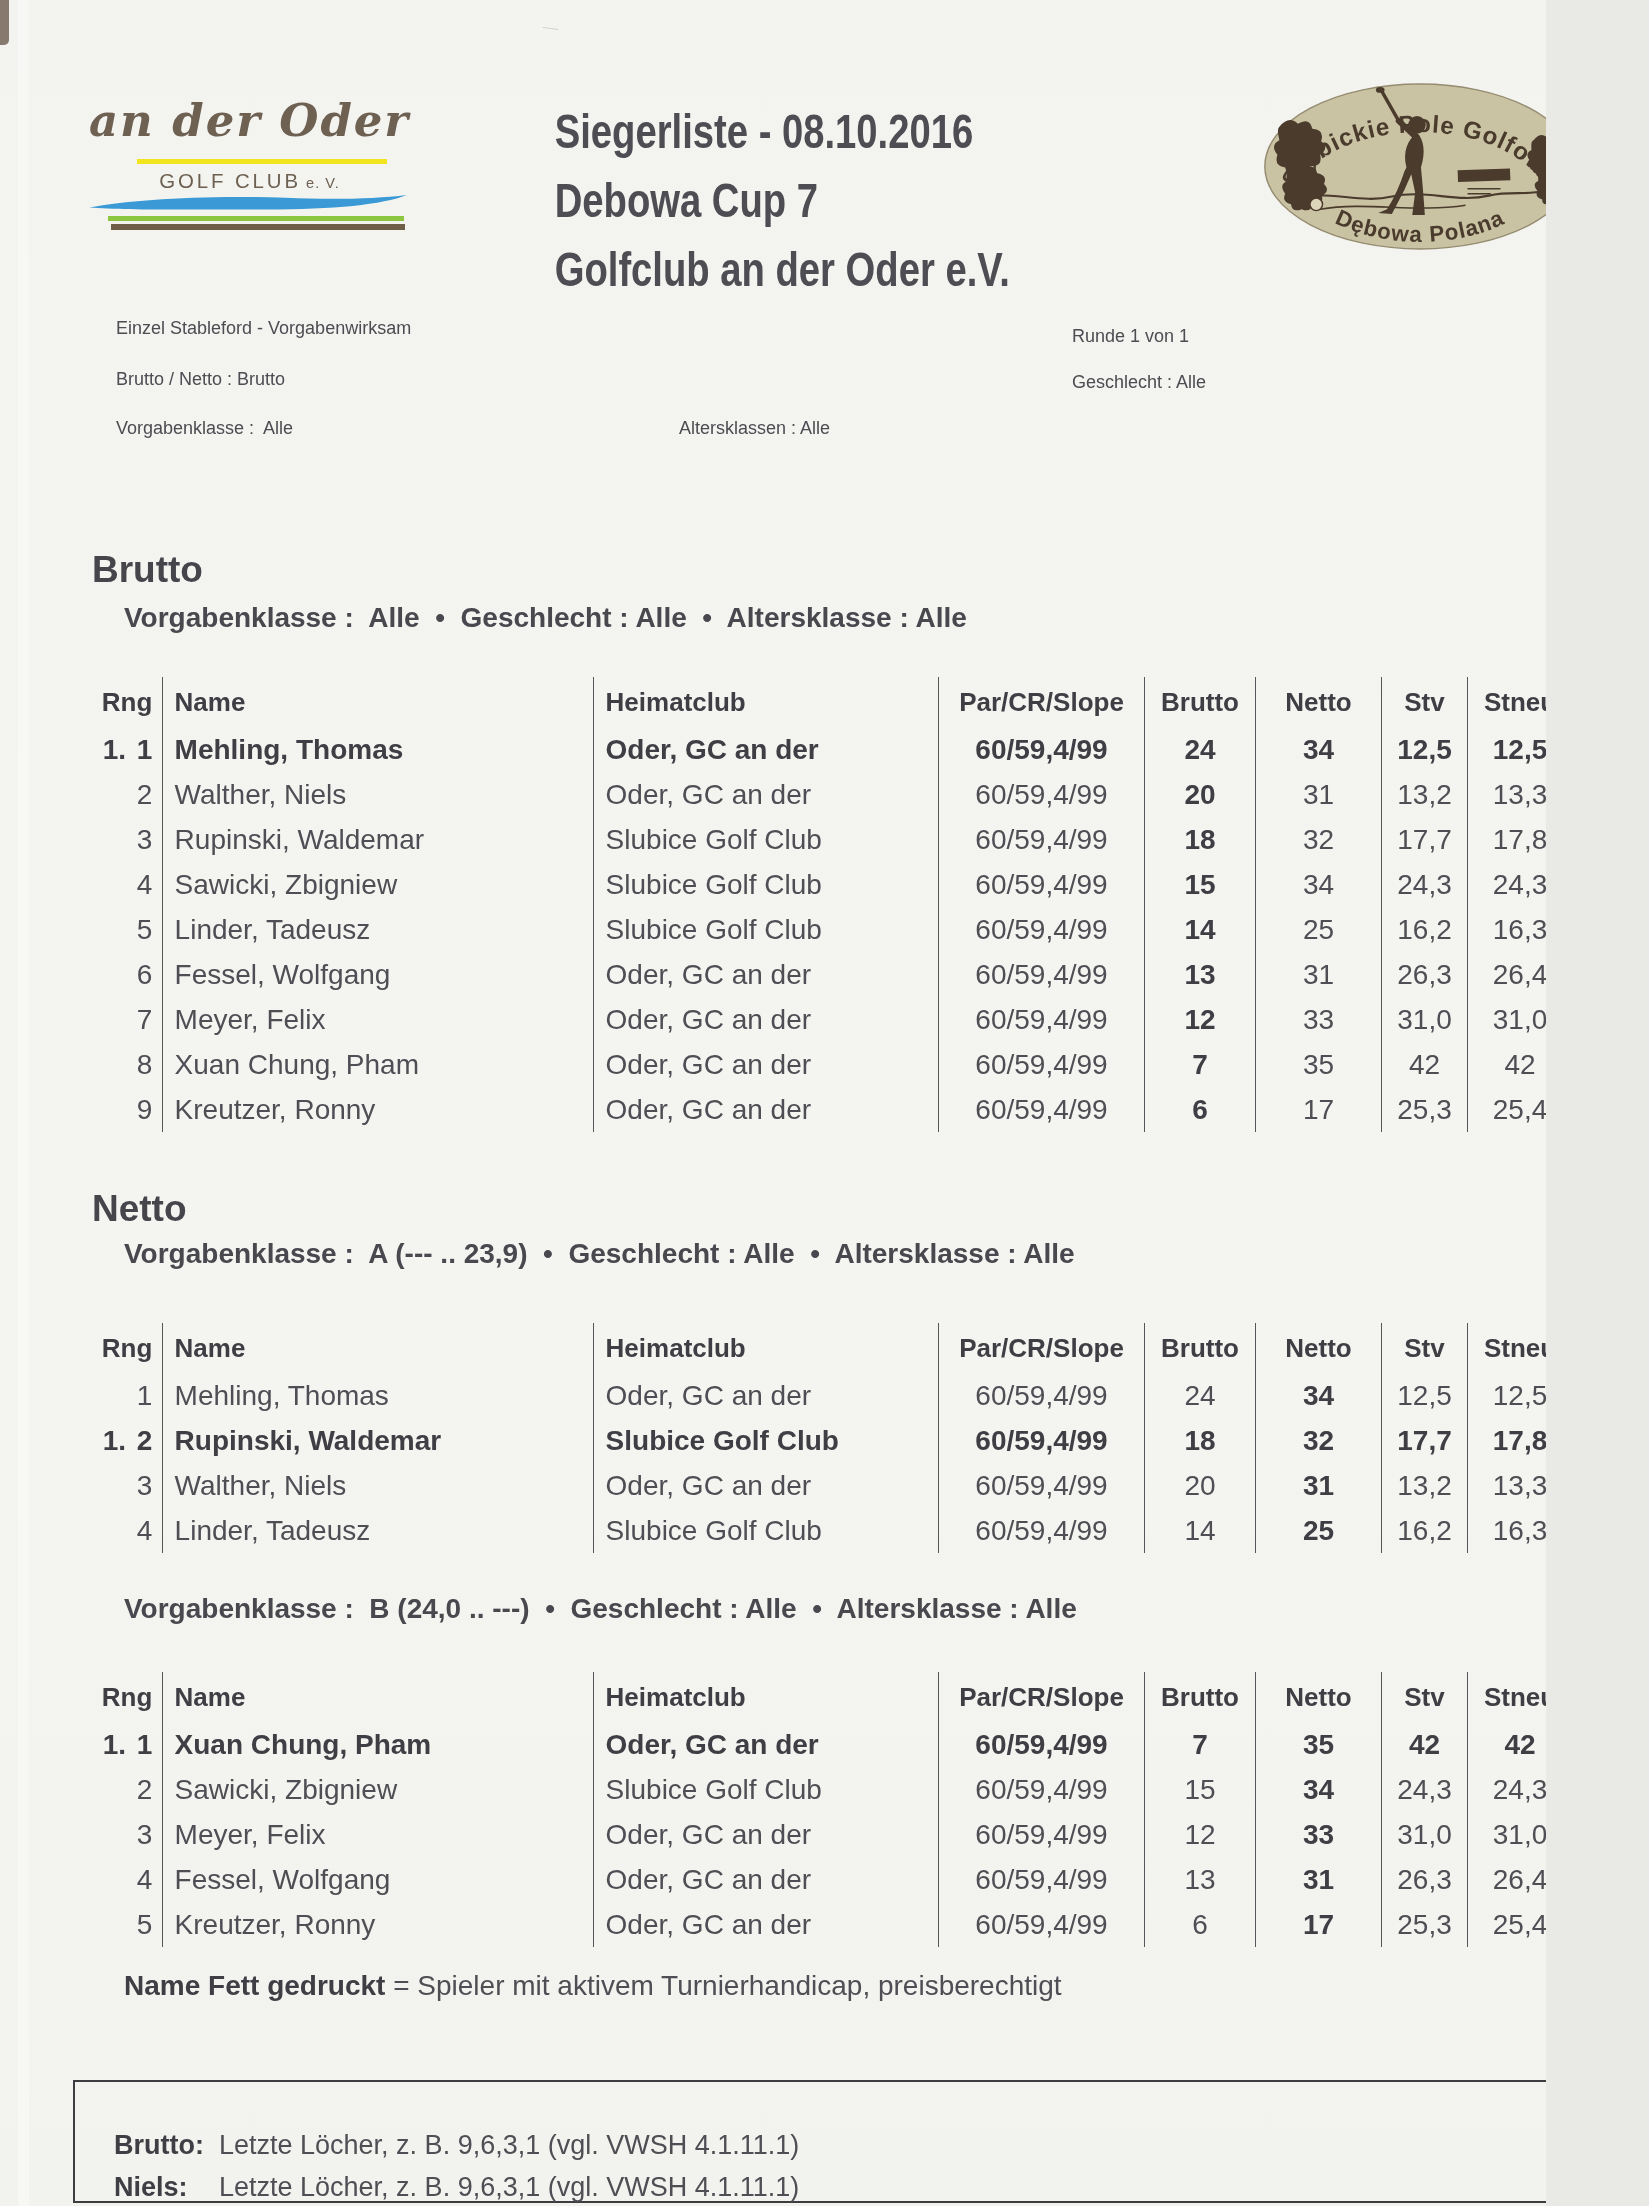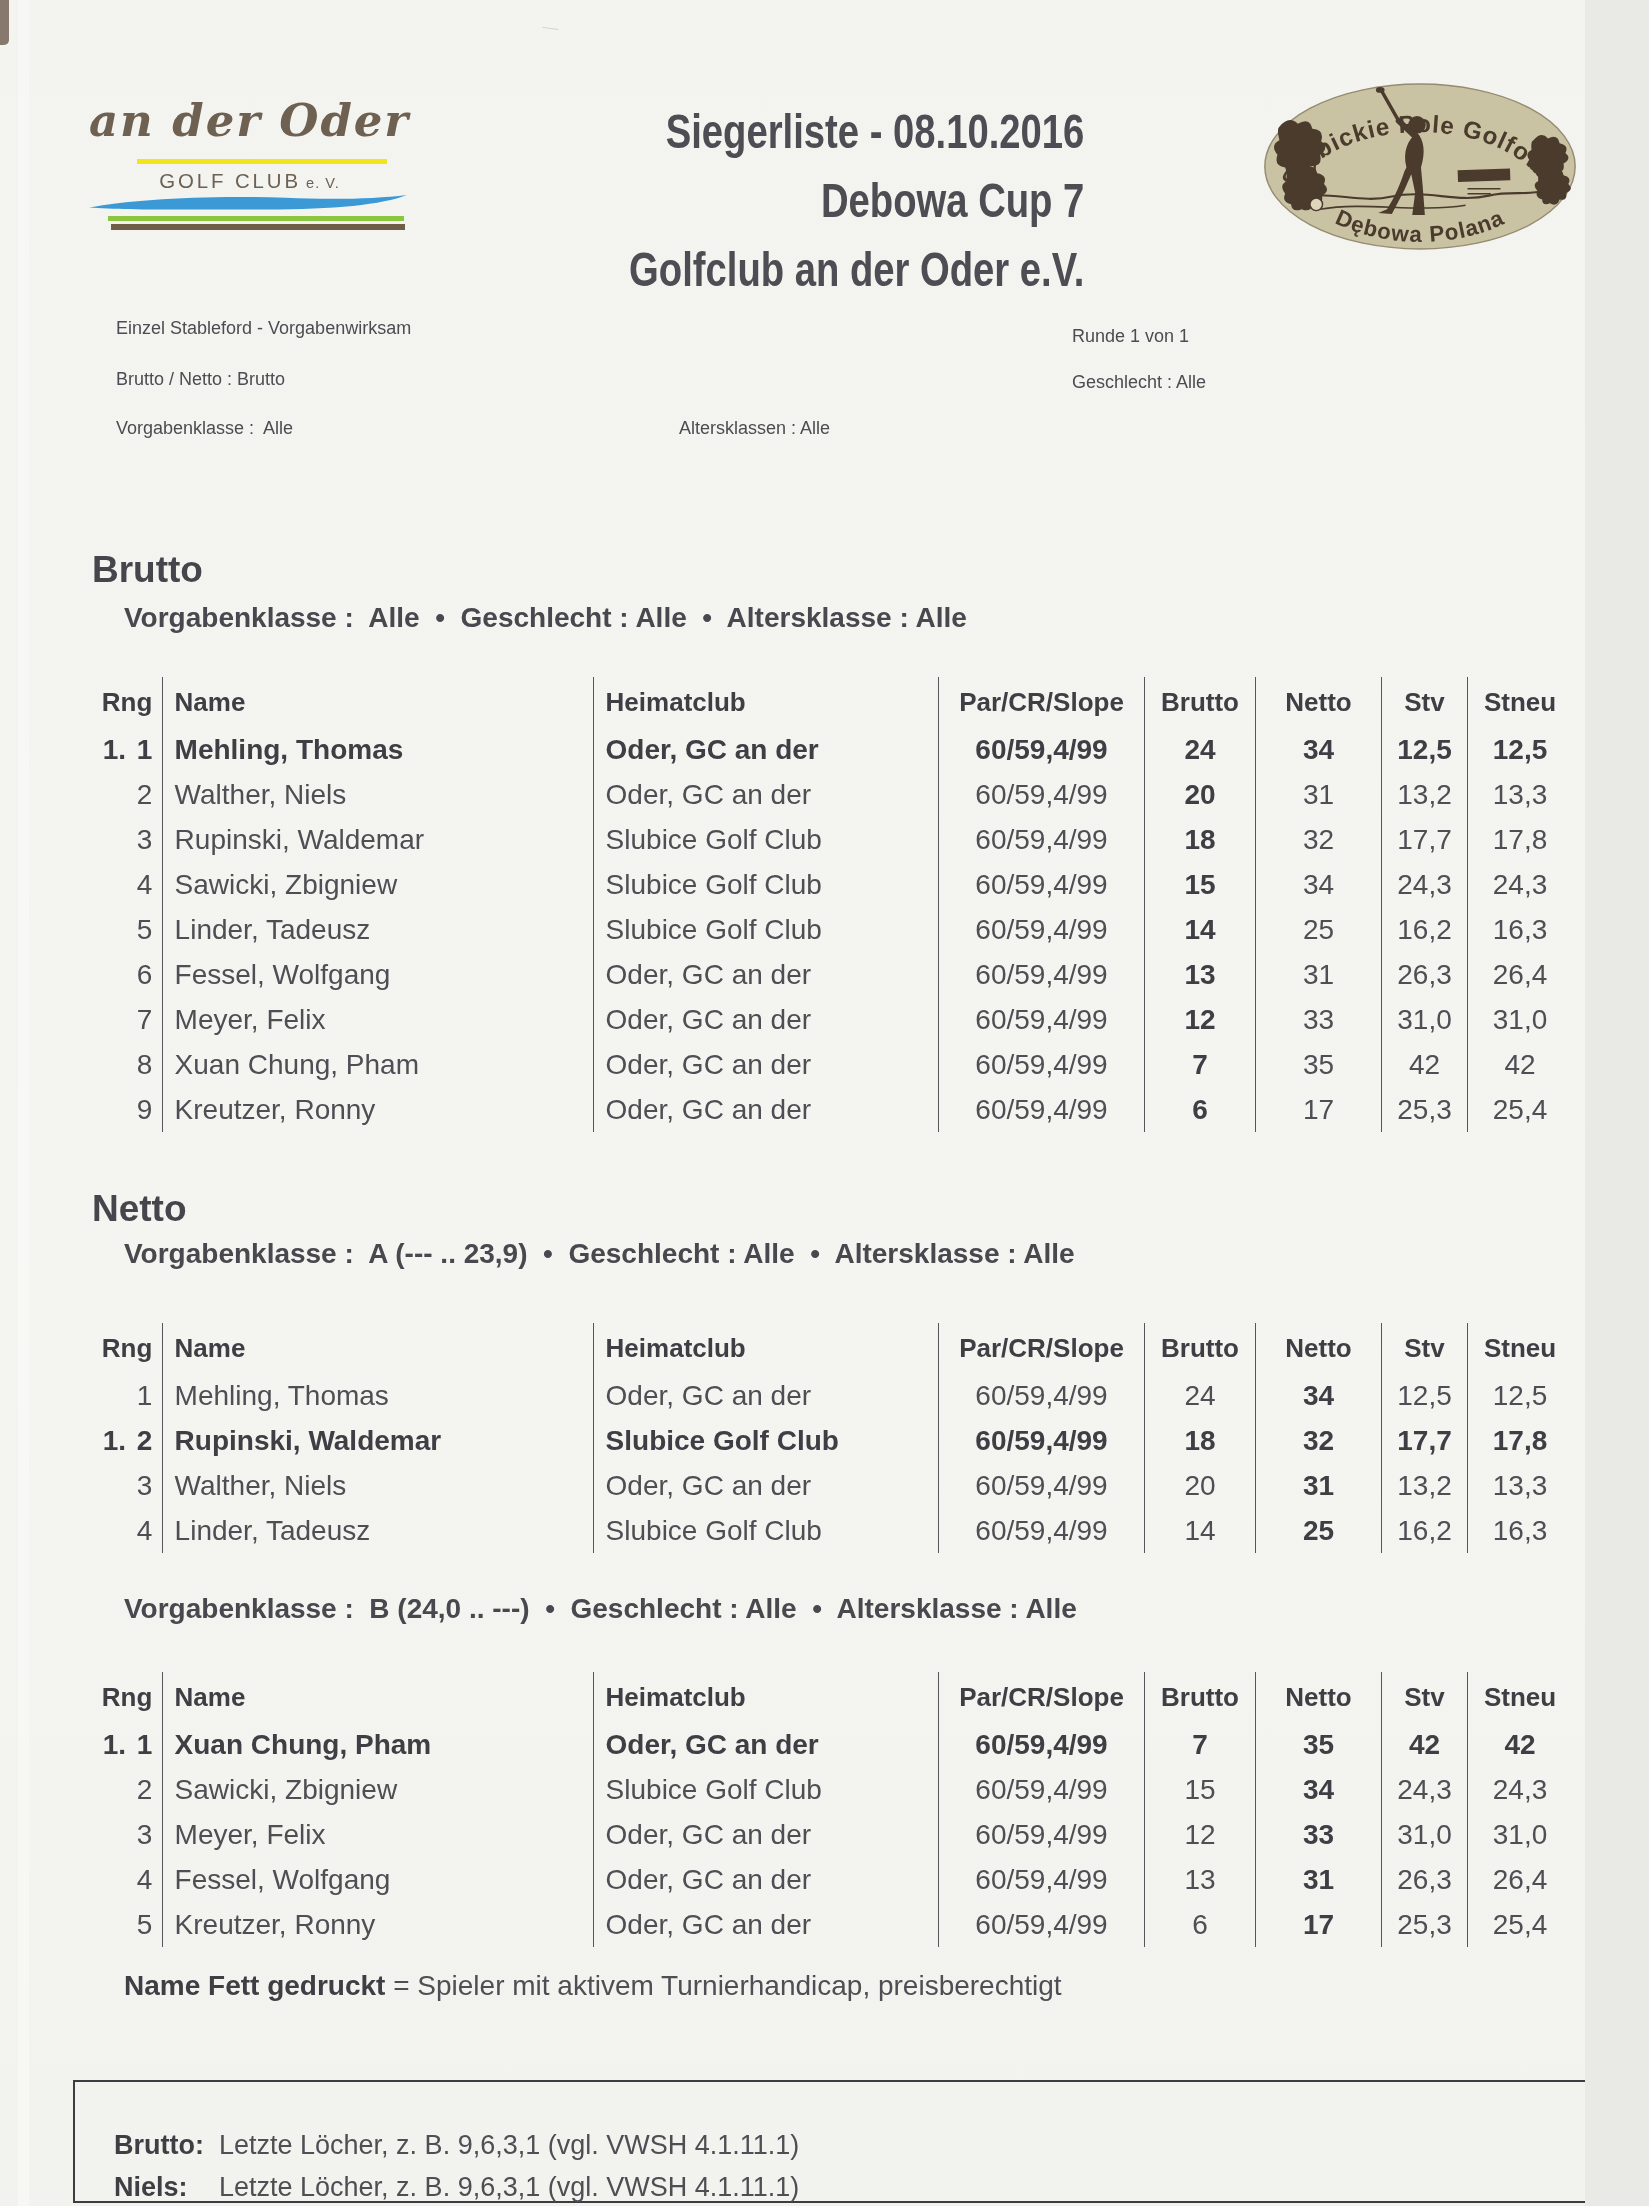--- a/index.html
+++ b/index.html
@@ -1,29 +1,29 @@
 <!DOCTYPE html>
 <html><head>
 <meta charset="utf-8">
 <style>
   html,body{margin:0;padding:0;}
   body{background:#e9e9e6;font-family:"Liberation Sans",sans-serif;}
-  #page{position:relative;width:1546px;height:2207px;background:linear-gradient(180deg,#f3f3f0 0%,#f4f4f1 60%,#f2f2ee 100%);overflow:hidden;color:#4e4e54;padding-left:39px;}
+  #page{position:relative;width:1546px;height:2207px;background:linear-gradient(180deg,#f3f3f0 0%,#f4f4f1 60%,#f2f2ee 100%);overflow:hidden;color:#4e4e54;}
 
   
   .logo-left{position:absolute;left:87px;top:92px;width:325px;height:146px;}
   .logo-script{position:absolute;left:0;top:1.9px;width:100%;text-align:center;font-family:"DejaVu Serif",serif;font-style:italic;font-size:45px;font-weight:bold;color:#6e6152;letter-spacing:1.9px;}
   .logo-yellow{position:absolute;left:50px;top:67px;width:250px;height:4.9px;background:#f2e51d;}
   .logo-golfclub{position:absolute;left:0;top:78px;width:100%;text-align:center;color:#6e6152;font-size:20.4px;letter-spacing:2.9px;}
   .logo-golfclub .ev{font-size:14.6px;letter-spacing:1px;}
   .logo-wave{position:absolute;left:0;top:101px;width:322px;height:21.3px;}
   .logo-green{position:absolute;left:21.3px;top:124px;width:296px;height:4.9px;background:#8cc63f;}
   .logo-brown{position:absolute;left:24px;top:132px;width:294px;height:5.8px;background:#6f5f48;}
 
-  .title-block{position:absolute;left:480px;top:97px;width:679px;text-align:right;}
+  .title-block{position:absolute;left:480px;top:97px;width:679px;text-align:left;}
   .title-line{display:block;font-size:49px;font-weight:bold;color:#4d4d53;line-height:69px;white-space:nowrap;transform:scaleX(0.78);transform-origin:center;}
 
   .logo-right{position:absolute;left:1260px;top:80px;width:320px;height:173px;}
 
   
   .info-line{position:absolute;font-size:18px;color:#4c4c52;white-space:pre;}
   .i-format{left:116px;top:318px;}
   .i-bn{left:116px;top:369px;}
   .i-vk{left:116px;top:418px;}
   .i-ak{left:679px;top:418px;}

